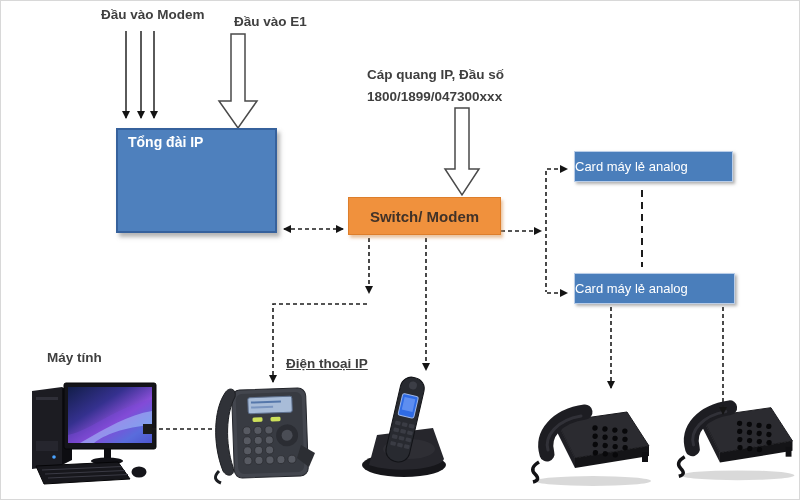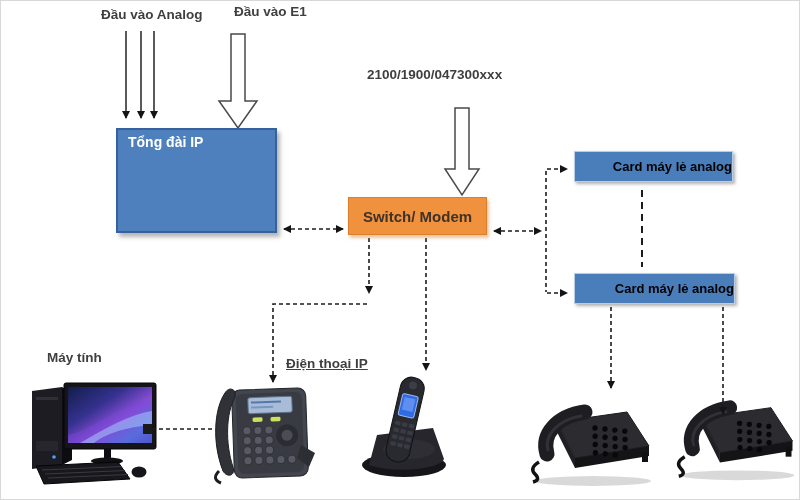--- a/index.html
+++ b/index.html
@@ -6,28 +6,28 @@
   #stage{position:relative;width:800px;height:500px;background:#ffffff;overflow:hidden;
          border:1px solid #d8d8d8;box-sizing:border-box;
          font-family:"Liberation Sans",sans-serif;}
   #scene{position:absolute;left:0;top:0;}
   .lbl{position:absolute;font-weight:bold;color:#3f3f3f;font-size:13.5px;white-space:nowrap;}
   .lbl.center{text-align:left;}
   .node{position:absolute;box-sizing:border-box;font-weight:bold;}
   .node-pbx{left:115px;top:127px;width:161px;height:105px;background:#4e80bd;
             border:2px solid #36619c;box-shadow:3px 4px 4px rgba(110,110,110,.5);
             color:#ffffff;font-size:14px;padding:4px 0 0 10px;}
-  .node-switch{left:347px;top:196px;width:139px;height:38px;background:#f0913d;
+  .node-switch{left:347px;top:196px;width:153px;height:38px;background:#f0913d;
             border:1px solid #dd7e2b;box-shadow:2px 3px 3px rgba(215,150,90,.55);
             display:flex;align-items:center;justify-content:center;
             color:#413228;font-size:15px;}
   .node-card{background:#4a7ebb;border:1px solid #b9cde8;
             box-shadow:2px 2px 3px rgba(100,100,100,.5);
-            display:flex;align-items:center;justify-content:flex-end;
-            color:#000000;font-size:13px;font-weight:bold;}
+            display:flex;align-items:center;justify-content:flex-start;
+            color:#ffffff;font-size:13px;font-weight:normal;}
   .node-card1{position:absolute;left:573px;top:150px;width:159px;height:31px;}
   .node-card2{position:absolute;left:573px;top:272px;width:161px;height:31px;}
 </style>
 </head>
 <body>
 
 <div id="stage">
 
   <svg id="scene" width="800" height="500" viewBox="0 0 800 500">
     <defs>
@@ -177,24 +177,25 @@
       <polyline points="366,303 272,303 272,381" marker-end="url(#mEnd)"></polyline>
       <line x1="425" y1="237" x2="425" y2="369" marker-end="url(#mEnd)"></line>
       <line x1="610" y1="306" x2="610" y2="387" marker-end="url(#mEnd)"></line>
       <line x1="722" y1="306" x2="722" y2="413" marker-end="url(#mEnd)"></line>
       <line x1="151" y1="428" x2="214" y2="428"></line>
     </g>
     <line x1="641" y1="189" x2="641" y2="266" stroke="#1c1c1c" stroke-width="2" stroke-dasharray="7 5"></line>
     <rect x="142" y="423" width="9" height="10" fill="#1a1a1a"></rect>
   </svg>
 
-  <div class="lbl" style="left:100px;top:6px;">Đầu vào Analog</div>
-  <div class="lbl" style="left:233px;top:3px;">Đầu vào E1</div>
+  <div class="lbl" style="left:100px;top:6px;">Đầu vào Modem</div>
+  <div class="lbl" style="left:233px;top:13px;">Đầu vào E1</div>
   <div class="lbl" style="left:366px;top:63px;line-height:22px;">
-    <div>2100/1900/047300xxx</div>
+    <div>Cáp quang IP, Đầu số</div>
+    <div>1800/1899/047300xxx</div>
   </div>
 
   <div class="node node-pbx">
     <span>Tổng đài IP</span>
   </div>
   <div class="node node-switch">
     <span>Switch/ Modem</span>
   </div>
   <div class="node node-card node-card1">
     <span>Card máy lẻ analog</span>

